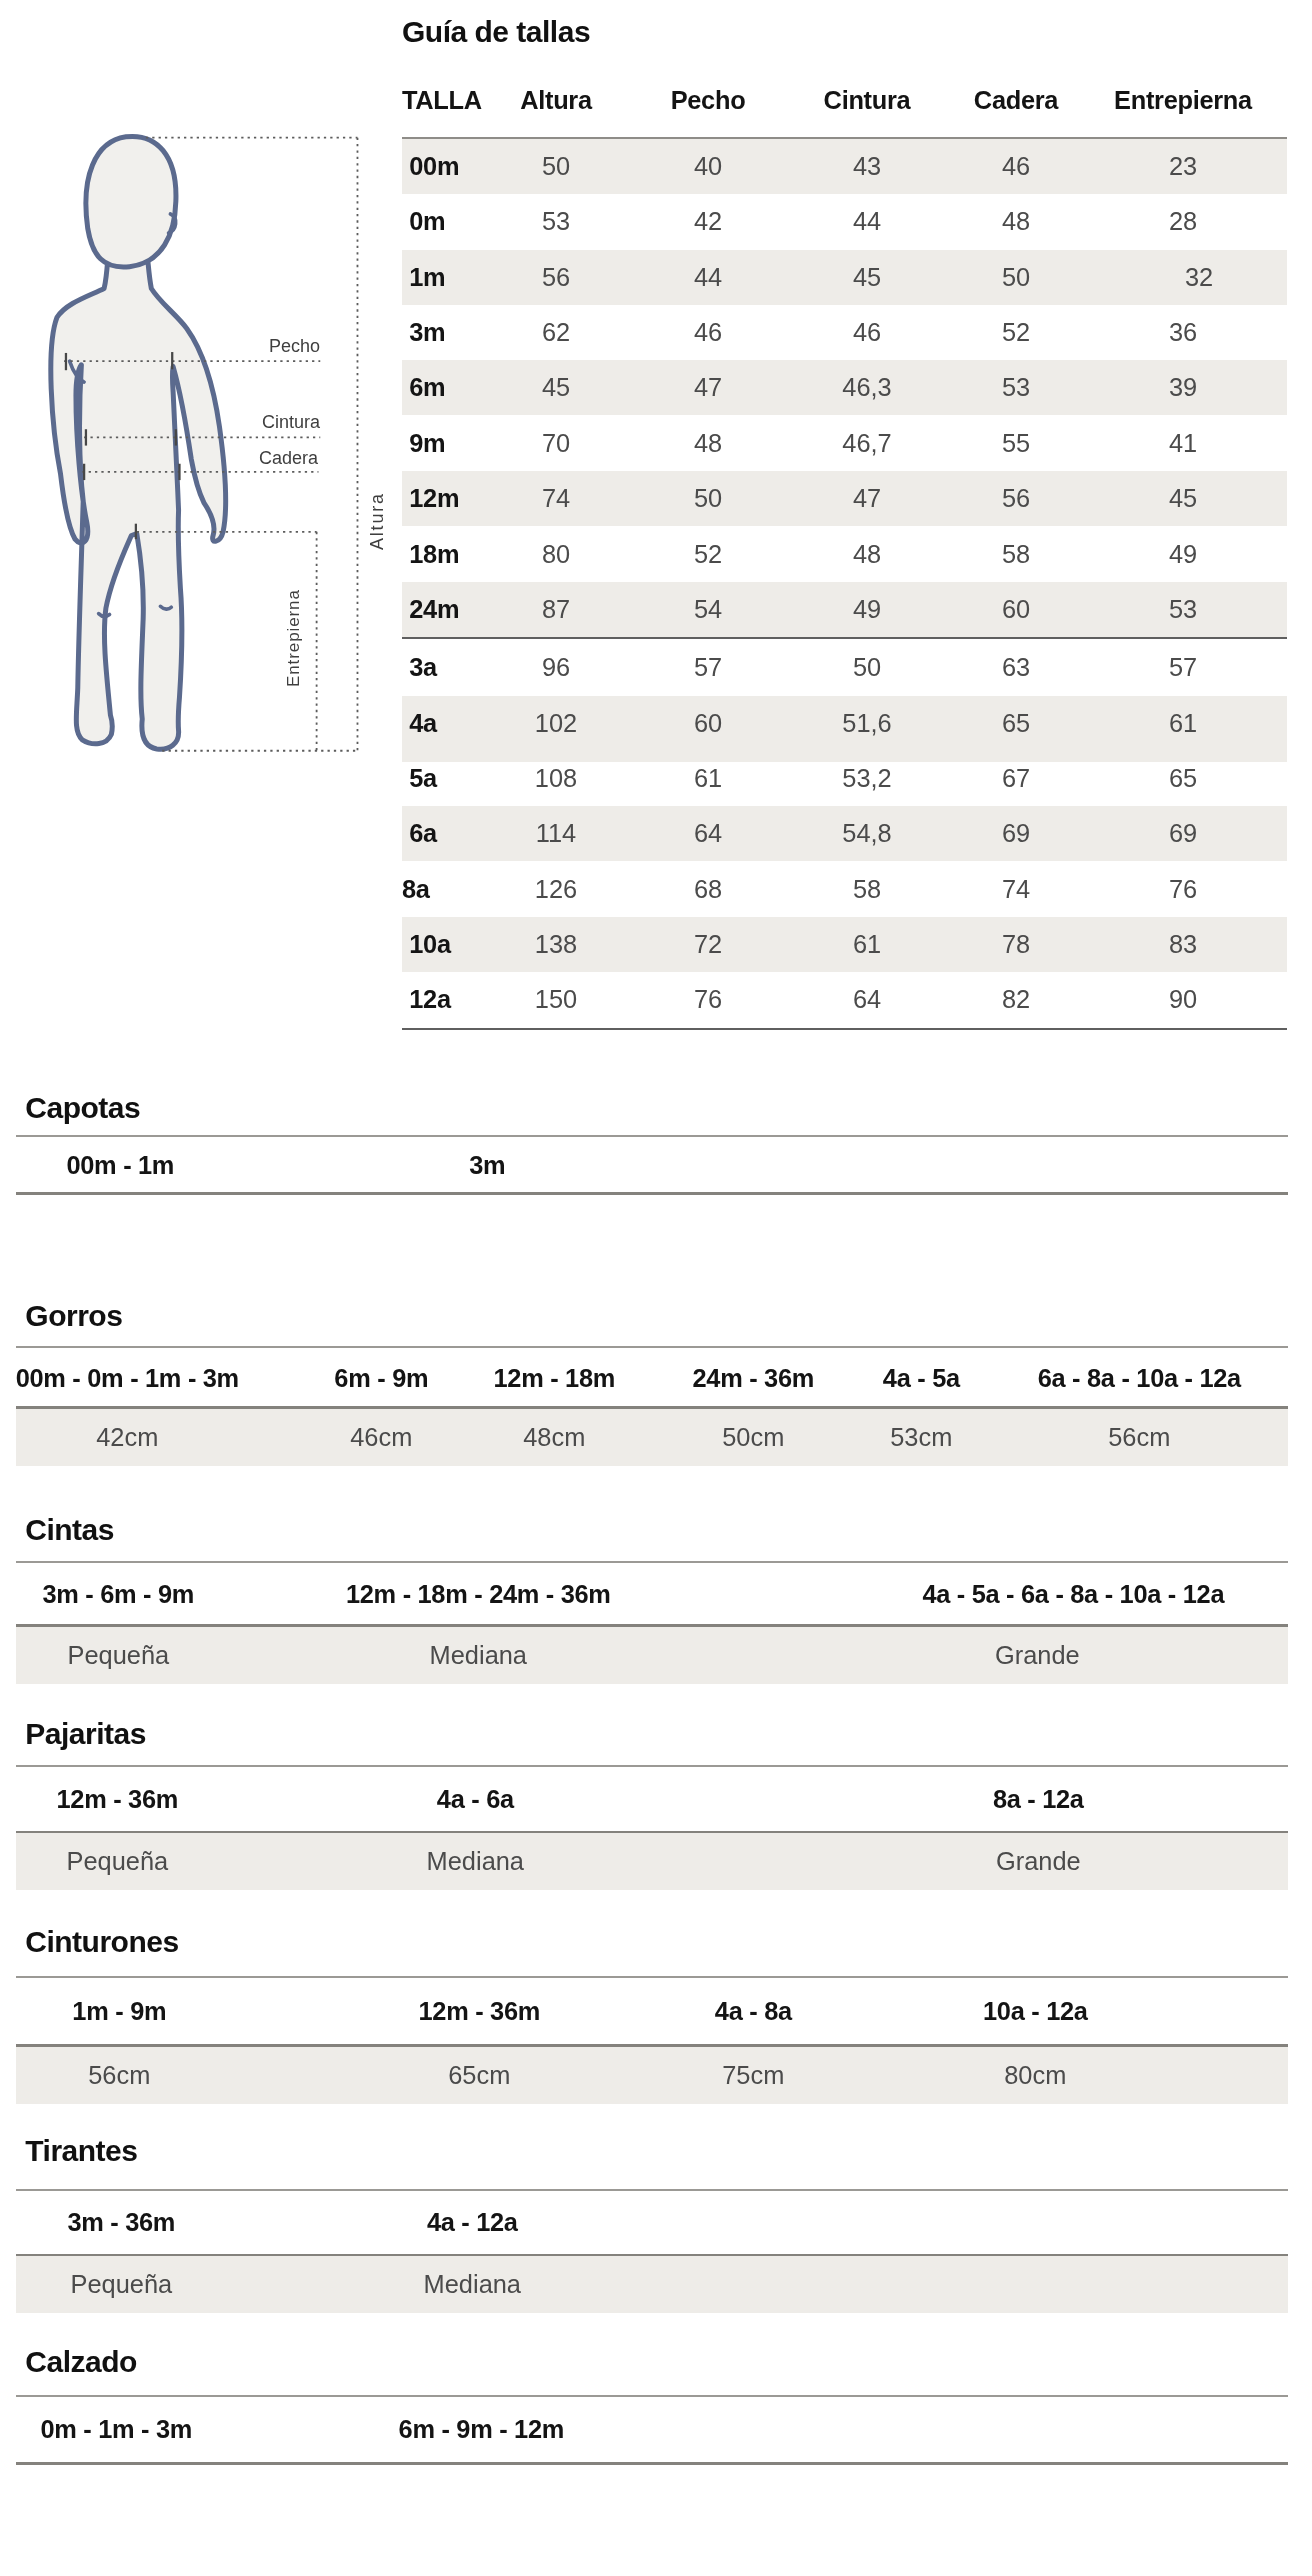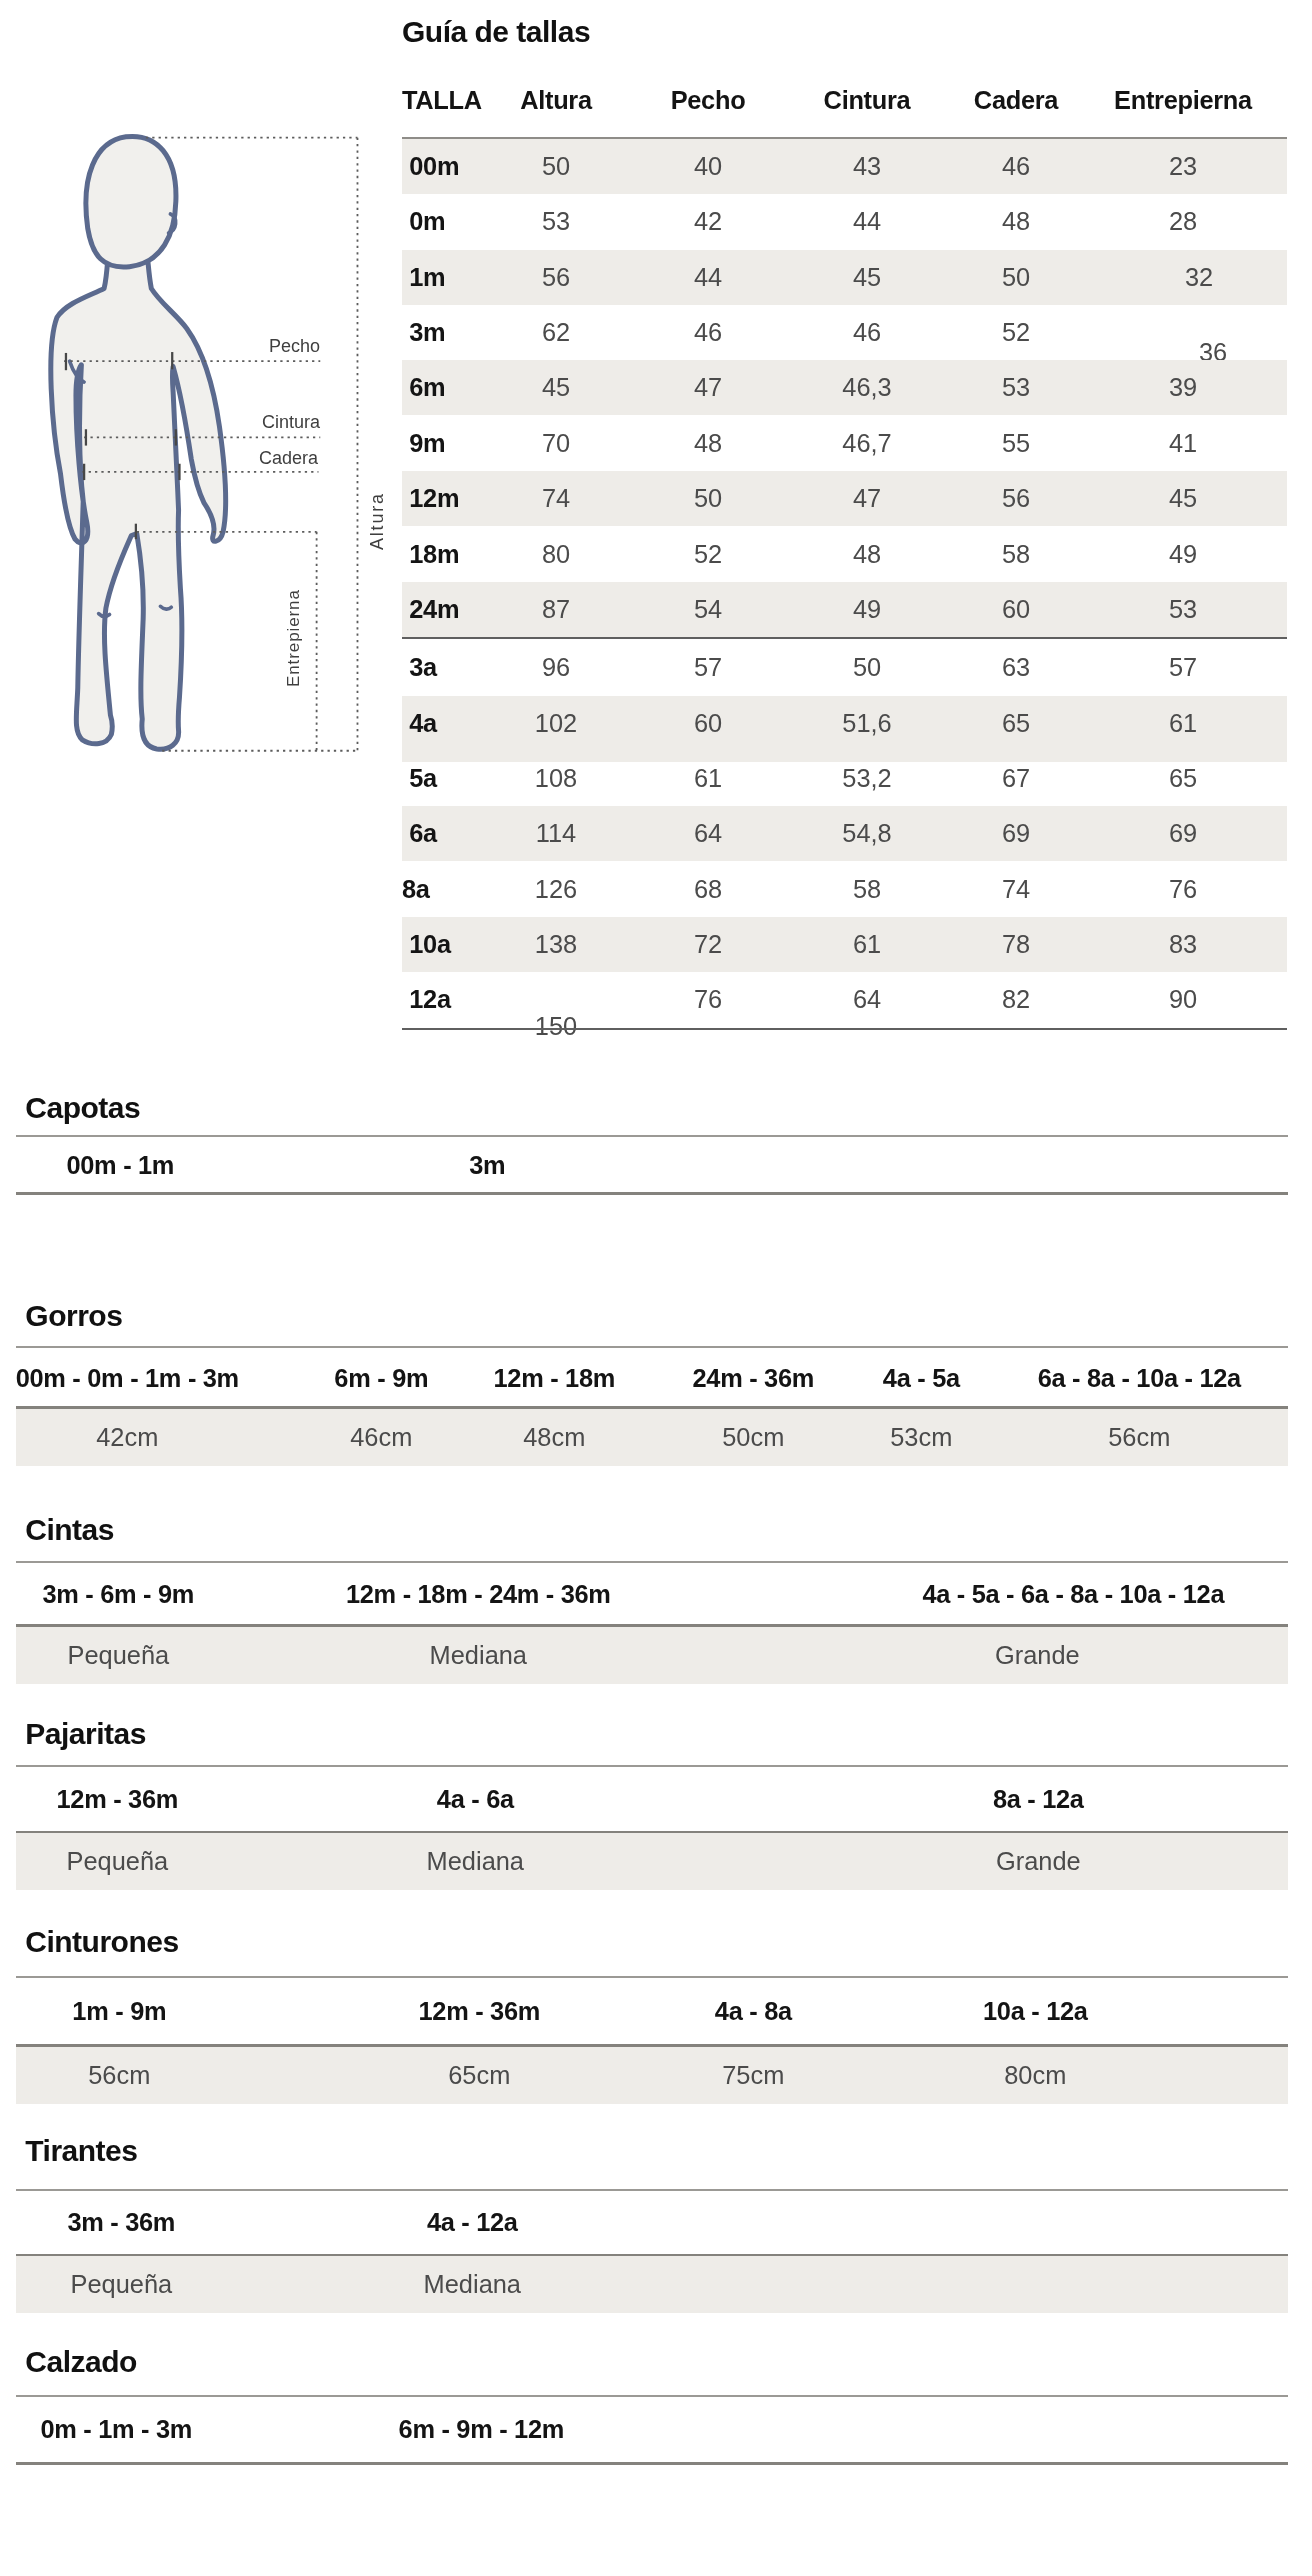--- a/index.html
+++ b/index.html
@@ -147,21 +147,21 @@
       <div class="val" style="left: 465px; top: 0px; line-height: 55px;">45</div>
       <div class="val" style="left: 614px; top: 0px; line-height: 55px;">50</div>
       <div class="val" style="left: 781px; top: 0px; line-height: 55px; margin-left: 16px;">32</div>
     </div>
     <div class="row" style="left: 0px; top: 305px; width: 885px; height: 55px; line-height: 55px;">
       <div class="row-label" style="left: 7.3px; top: 0px; line-height: 55px;">3m</div>
       <div class="val" style="left: 154px; top: 0px; line-height: 55px;">62</div>
       <div class="val" style="left: 306px; top: 0px; line-height: 55px;">46</div>
       <div class="val" style="left: 465px; top: 0px; line-height: 55px;">46</div>
       <div class="val" style="left: 614px; top: 0px; line-height: 55px;">52</div>
-      <div class="val" style="left: 811px; top: 0px; line-height: 55px; margin-top: 20px;">36</div>
+      <div class="val" style="left: 781px; top: 0px; line-height: 55px;">36</div>
     </div>
     <div class="row stripe" style="left: 0px; top: 360px; width: 885px; height: 55px; line-height: 55px;">
       <div class="row-label" style="left: 7.3px; top: 0px; line-height: 55px;">6m</div>
       <div class="val" style="left: 154px; top: 0px; line-height: 55px;">45</div>
       <div class="val" style="left: 306px; top: 0px; line-height: 55px;">47</div>
       <div class="val" style="left: 465px; top: 0px; line-height: 55px;">46,3</div>
       <div class="val" style="left: 614px; top: 0px; line-height: 55px;">53</div>
       <div class="val" style="left: 781px; top: 0px; line-height: 55px;">39</div>
     </div>
     <div class="row" style="left: 0px; top: 416px; width: 885px; height: 55px; line-height: 55px;">
@@ -239,21 +239,21 @@
     <div class="row stripe" style="left: 0px; top: 917px; width: 885px; height: 55px; line-height: 55px;">
       <div class="row-label" style="left: 7.3px; top: 0px; line-height: 55px;">10a</div>
       <div class="val" style="left: 154px; top: 0px; line-height: 55px;">138</div>
       <div class="val" style="left: 306px; top: 0px; line-height: 55px;">72</div>
       <div class="val" style="left: 465px; top: 0px; line-height: 55px;">61</div>
       <div class="val" style="left: 614px; top: 0px; line-height: 55px;">78</div>
       <div class="val" style="left: 781px; top: 0px; line-height: 55px;">83</div>
     </div>
     <div class="row" style="left: 0px; top: 972px; width: 885px; height: 55px; line-height: 55px;">
       <div class="row-label" style="left: 7.3px; top: 0px; line-height: 55px;">12a</div>
-      <div class="val" style="left: 154px; top: 0px; line-height: 55px; margin-top: 27px;">150</div>
+      <div class="val" style="left: 154px; top: 0px; line-height: 55px;">150</div>
       <div class="val" style="left: 306px; top: 0px; line-height: 55px;">76</div>
       <div class="val" style="left: 465px; top: 0px; line-height: 55px;">64</div>
       <div class="val" style="left: 614px; top: 0px; line-height: 55px;">82</div>
       <div class="val" style="left: 781px; top: 0px; line-height: 55px;">90</div>
     </div>
     <div class="hline" style="left: 0px; top: 637px; width: 885px; height: 1.8px; background: rgb(95, 95, 95);"></div>
     <div class="hline" style="left: 0px; top: 1028px; width: 885px; height: 1.8px; background: rgb(95, 95, 95);"></div>
   </div>
 
 <div class="abs" id="sections-root" style="left:16.3px;top:0;width:1272px;height:2576px;">

